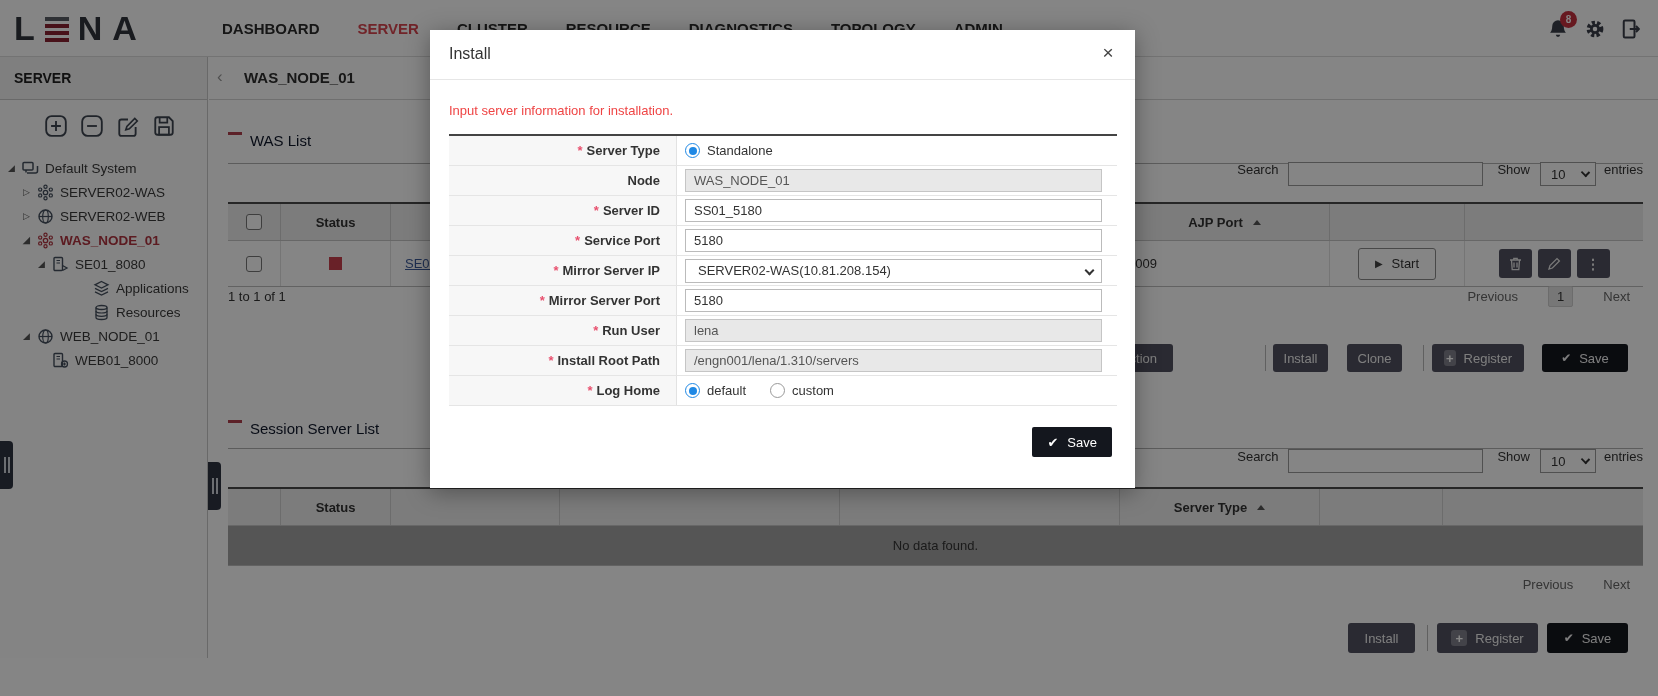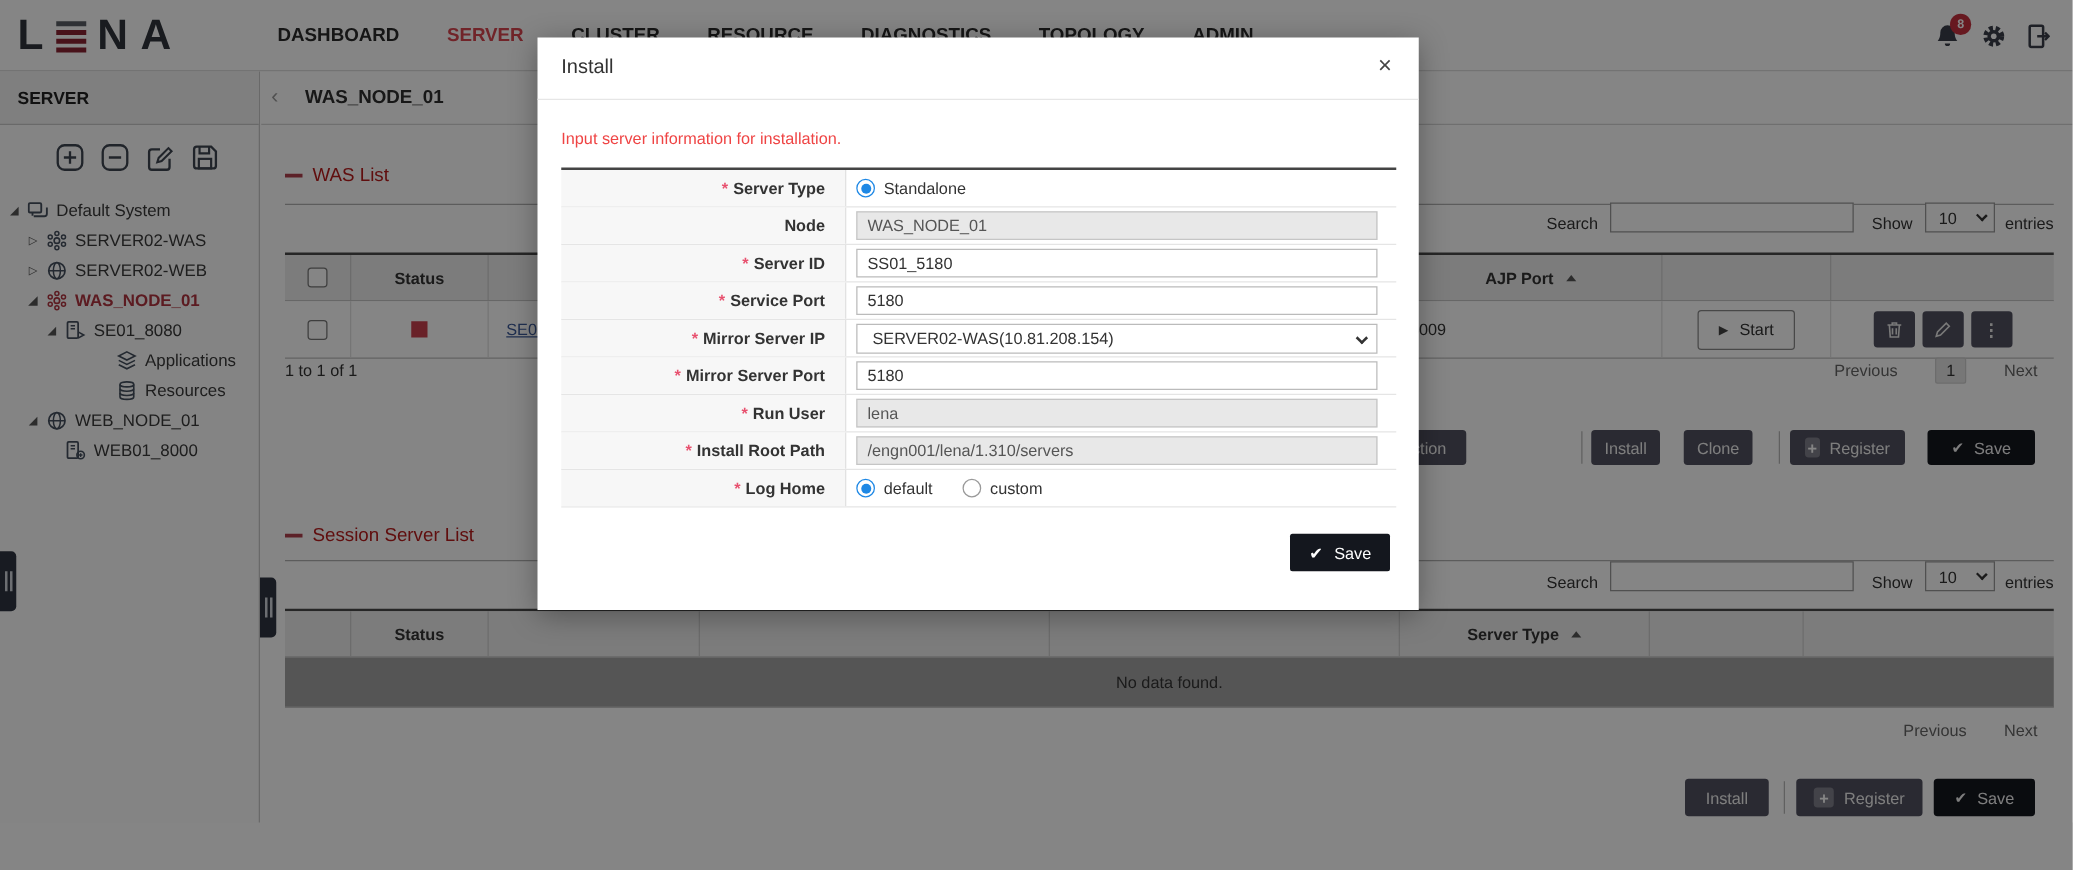--- a/index.html
+++ b/index.html
@@ -42,25 +42,25 @@
   .splitter { position:absolute; width:13px; height:48px; background:#2f3542; border-radius:0 4px 4px 0;
     display:flex; align-items:center; justify-content:center; gap:2px; cursor:pointer; z-index:2; }
   .splitter i { display:block; width:2px; height:16px; background:#cfd3da; }
 
   
   #content { position:absolute; left:209px; top:57px; width:1449px; height:601px; background:#fff; }
   #content-header { position:absolute; left:0; top:0; width:1449px; height:43px; border-bottom:1px solid #d5d5d5; }
   #collapse-btn { position:absolute; left:8px; top:10px; font-size:17px; color:#999; cursor:pointer; }
   #page-title { position:absolute; left:35px; top:12px; font-size:15px; font-weight:700; color:#2e2e2e; }
 
-  .section-title { position:absolute; display:flex; align-items:center; gap:8px; font-size:15px; color:#b91c1c; }
+  .section-title { position:absolute; display:flex; align-items:flex-start; gap:8px; font-size:15px; color:#0f172a; }
   .section-dash { width:14px; height:3px; background:#b0404d; }
   .rule { position:absolute; height:1px; background:#b0b0b0; }
 
-  .controls { position:absolute; display:flex; align-items:flex-end; font-size:13px; color:#333; }
+  .controls { position:absolute; display:flex; align-items:flex-start; font-size:13px; color:#333; }
   .search-input { width:195px; height:24px; border:1px solid #999; margin-left:10px; padding:0 6px;
     font-size:13px; font-family:inherit; }
   .fake-select { position:relative; width:56px; height:24px; border:1px solid #999; margin:0 8px;
     display:flex; align-items:center; padding-left:10px; font-size:13px; cursor:pointer; background:#fff; }
   .fake-select .chev { position:absolute; right:6px; top:8px; width:7px; height:7px;
     border-right:2px solid #333; border-bottom:2px solid #333; transform:rotate(45deg) scale(1,0.9); margin-top:-2px; }
   .show-label { margin-right:2px; }
 
   .dtable { position:absolute; left:19px; width:1415px; border-top:2px solid #4a4a4a; }
   .thead { display:grid; background:#ededed; border-bottom:1px solid #c6c6c6; }

